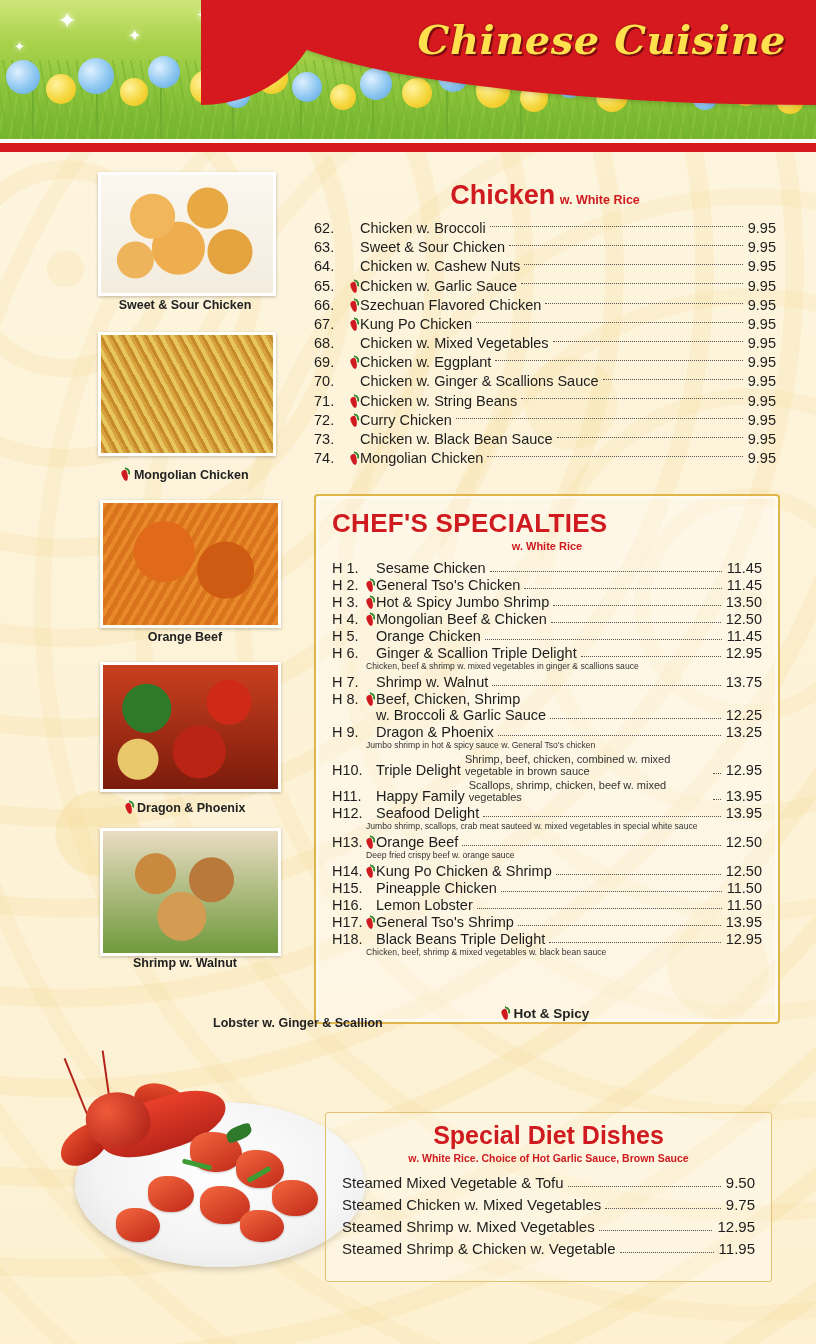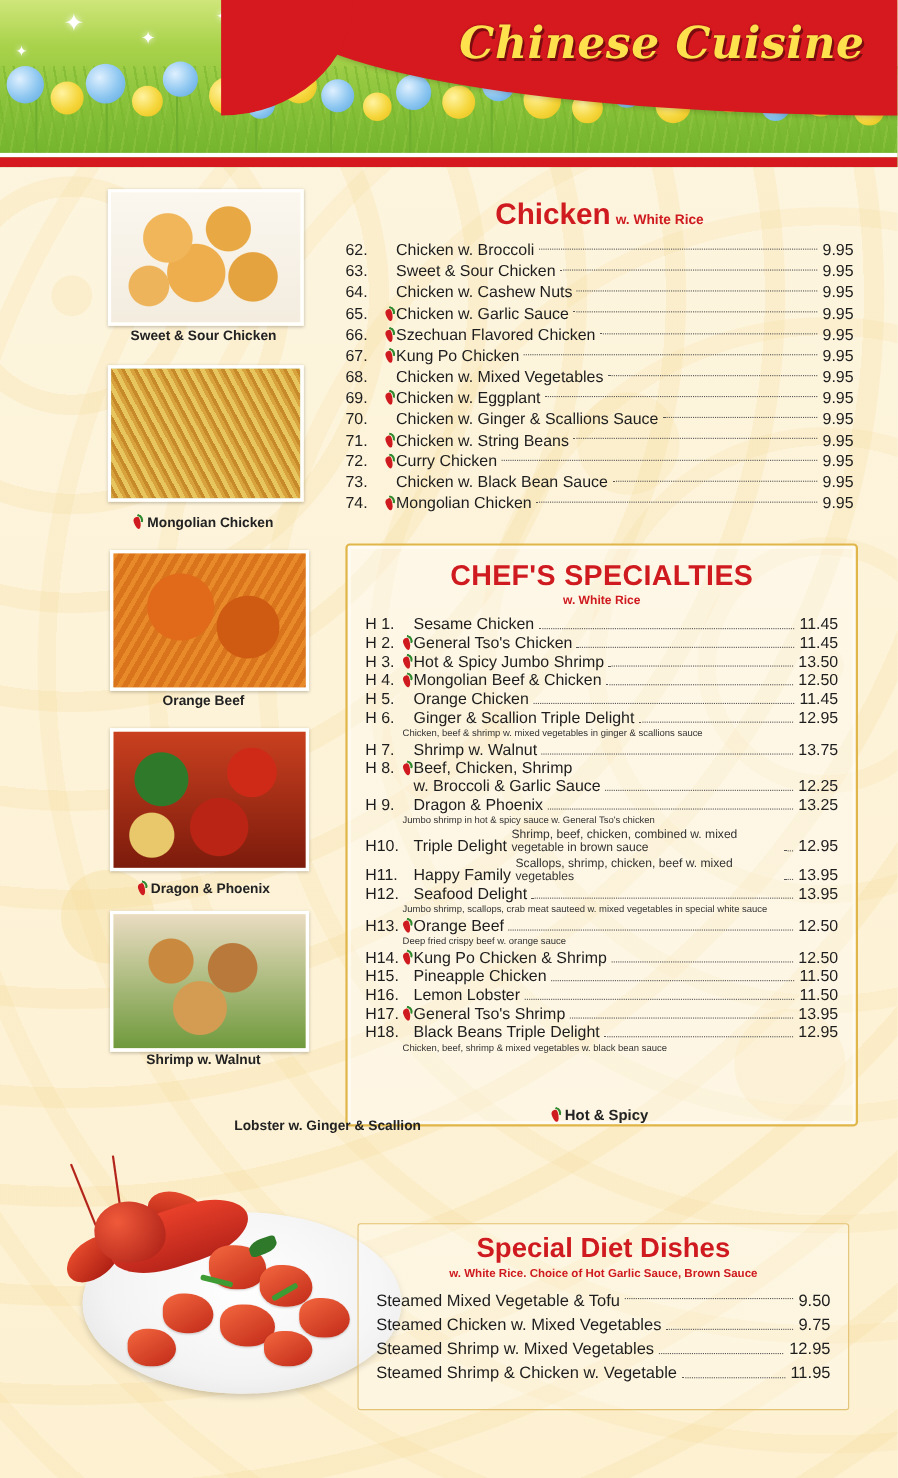--- a/index.html
+++ b/index.html
@@ -120,21 +120,21 @@
   .sub{font-size:11px;color:#333;}
 
   
   .chefbox{
     position:absolute;left:314px;top:494px;width:462px;height:526px;
     border:2px solid #e0b64a;border-radius:4px;background:rgba(255,255,255,.35);
     box-shadow:inset 0 0 0 3px rgba(255,255,255,.55);
   }
   .chef-inner{position:absolute;inset:0;padding:12px 16px;}
   .chef-title{
-    text-align:center;font-size:26px;font-weight:bold;color:#cf1a1f;letter-spacing:.3px;
+    text-align:left;font-size:26px;font-weight:bold;color:#cf1a1f;letter-spacing:.3px;
   }
   .chef-sub{text-align:center;font-size:11px;font-weight:bold;color:#cf1a1f;margin-top:1px;}
   .chef-row{display:flex;align-items:flex-end;font-size:14.5px;color:#1d1d1d;margin-bottom:1px;}
   .chef-num{width:34px;flex:0 0 34px;}
   .desc{font-size:8.6px;color:#333;margin:0 0 2px 34px;line-height:1.15;}
 
   
   .dietbox{
     position:absolute;left:325px;top:1112px;width:445px;height:168px;
     border:1px solid #e3c273;border-radius:3px;background:rgba(255,255,255,.30);
@@ -590,21 +590,21 @@
     <div class="garnish" style="left:186px;top:86px;width:26px;height:14px;transform:rotate(-20deg);"></div>
     <div class="scallion" style="left:142px;top:122px;width:30px;height:5px;transform:rotate(14deg);"></div>
     <div class="scallion" style="left:206px;top:132px;width:26px;height:5px;transform:rotate(-30deg);"></div>
   </div>
   <div class="lobster-cap">Lobster w. Ginger &amp; Scallion</div>
 
   <div class="dietbox">
     <div class="diet-title">Special Diet Dishes</div>
     <div class="diet-sub">w. White Rice. Choice of Hot Garlic Sauce, Brown Sauce</div>
 
-    <div class="diet-row" style="margin-top:10px;align-items:center;">
+    <div class="diet-row" style="margin-top:10px;">
       <span class="rname">Steamed Mixed Vegetable &amp; Tofu</span>
       <span class="dots"></span>
       <span class="rprice">9.50</span>
     </div>
     <div class="diet-row">
       <span class="rname">Steamed Chicken w. Mixed Vegetables</span>
       <span class="dots"></span>
       <span class="rprice">9.75</span>
     </div>
     <div class="diet-row">

